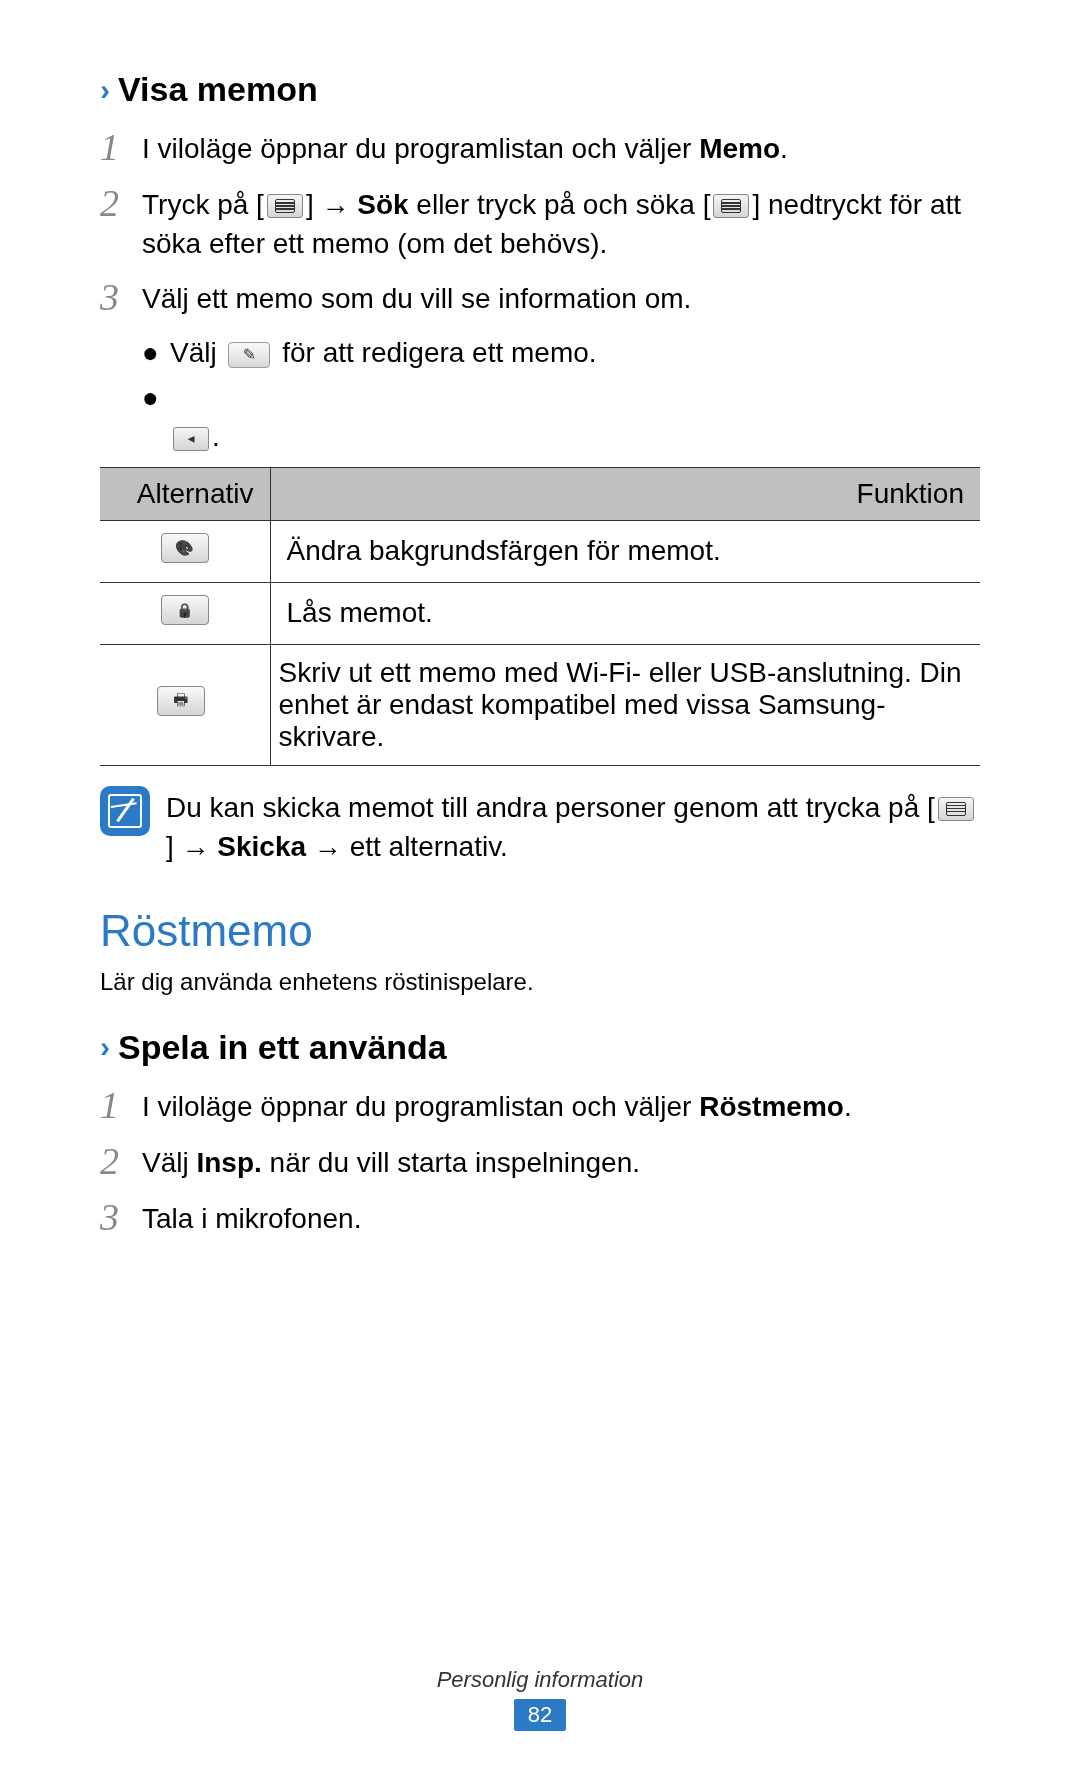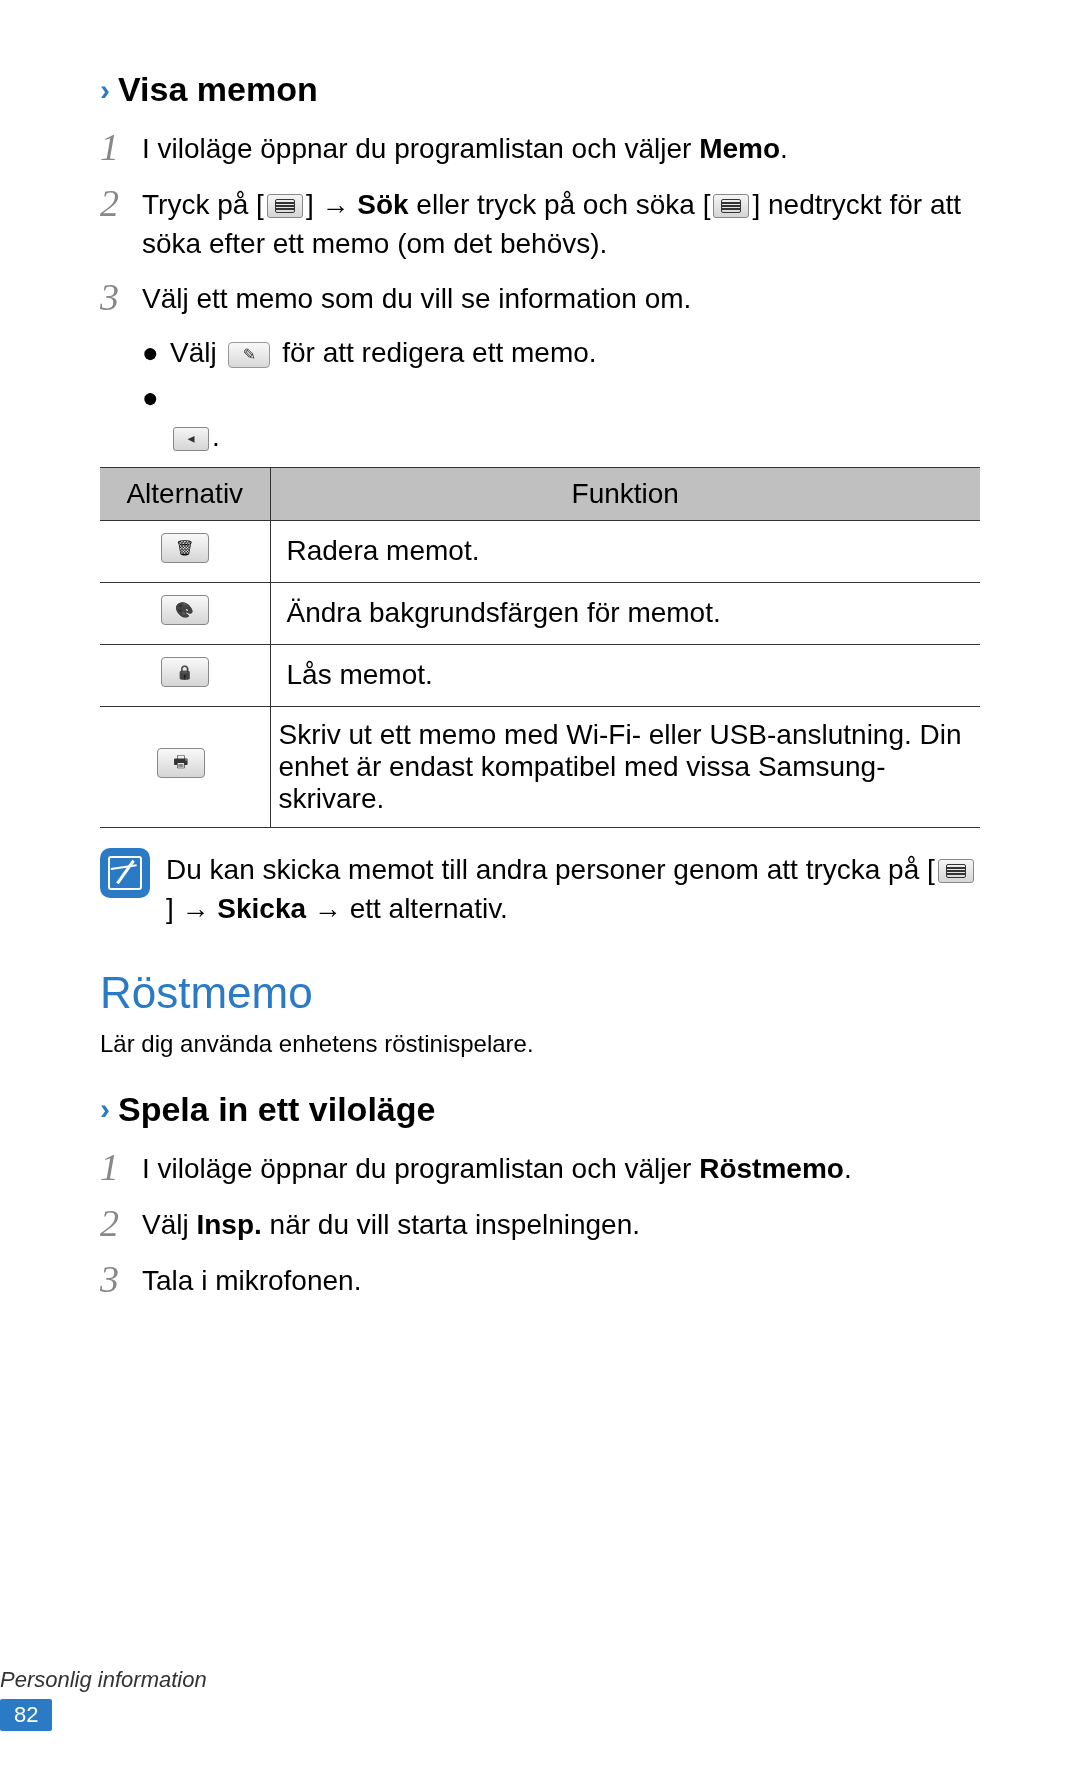--- a/index.html
+++ b/index.html
@@ -146,21 +146,21 @@
       border-collapse: collapse;
       margin: 10px 0 20px 0;
       font-size: 28px;
     }
     
     thead tr {
       background: #c0c0c0;
     }
     
     th {
-      text-align: center;
+      text-align: right;
       font-weight: normal;
       padding: 10px 16px;
       border-top: 1.5px solid #333;
     }
     
     th:first-child {
       width: 170px;
       border-right: 1.5px solid #333;
     }
     
@@ -301,21 +301,21 @@
     
     .bold {
       font-weight: bold;
     }
     
     .footer {
       position: absolute;
       bottom: 40px;
       left: 0;
       right: 0;
-      text-align: left;
+      text-align: center;
     }
     
     .footer-text {
       font-style: italic;
       font-size: 22px;
       color: #333;
       margin-bottom: 6px;
     }
     
     .page-badge {
@@ -374,24 +374,20 @@
 </ul>
 
 <table>
   <thead>
     <tr>
       <th>Alternativ</th>
       <th>Funktion</th>
     </tr>
   </thead>
   <tbody>
-    <tr>
-      <td><span class="table-icon trash-icon"></span></td>
-      <td>Radera memot.</td>
-    </tr>
     <tr>
       <td><span class="table-icon palette-icon"></span></td>
       <td>Ändra bakgrundsfärgen för memot.</td>
     </tr>
     <tr>
       <td><span class="table-icon lock-icon"></span></td>
       <td>Lås memot.</td>
     </tr>
     <tr>
       <td><span class="table-icon print-icon"></span></td>
@@ -407,21 +403,21 @@
   <div class="note-text">
     <span>Du kan skicka memot till andra personer genom att trycka på [</span><span class="icon-inline-small menu-icon"></span><span class="arrow">] → </span><span class="bold">Skicka</span><span> → ett alternativ.</span>
   </div>
 </div>
 
 <h2 class="section-title">Röstmemo</h2>
 <p class="section-intro">Lär dig använda enhetens röstinispelare.</p>
 
 <div class="subsection-title">
   <span class="chevron">›</span>
-  <span>Spela in ett viloläge</span>
+  <span>Spela in ett använda</span>
 </div>
 
 <ol class="step-list">
   <li class="step-item">
     <span class="step-number">1</span>
     <span class="step-text">
       <span>I viloläge öppnar du programlistan och väljer </span><span class="bold">Röstmemo</span><span>.</span>
     </span>
   </li>
   <li class="step-item">

